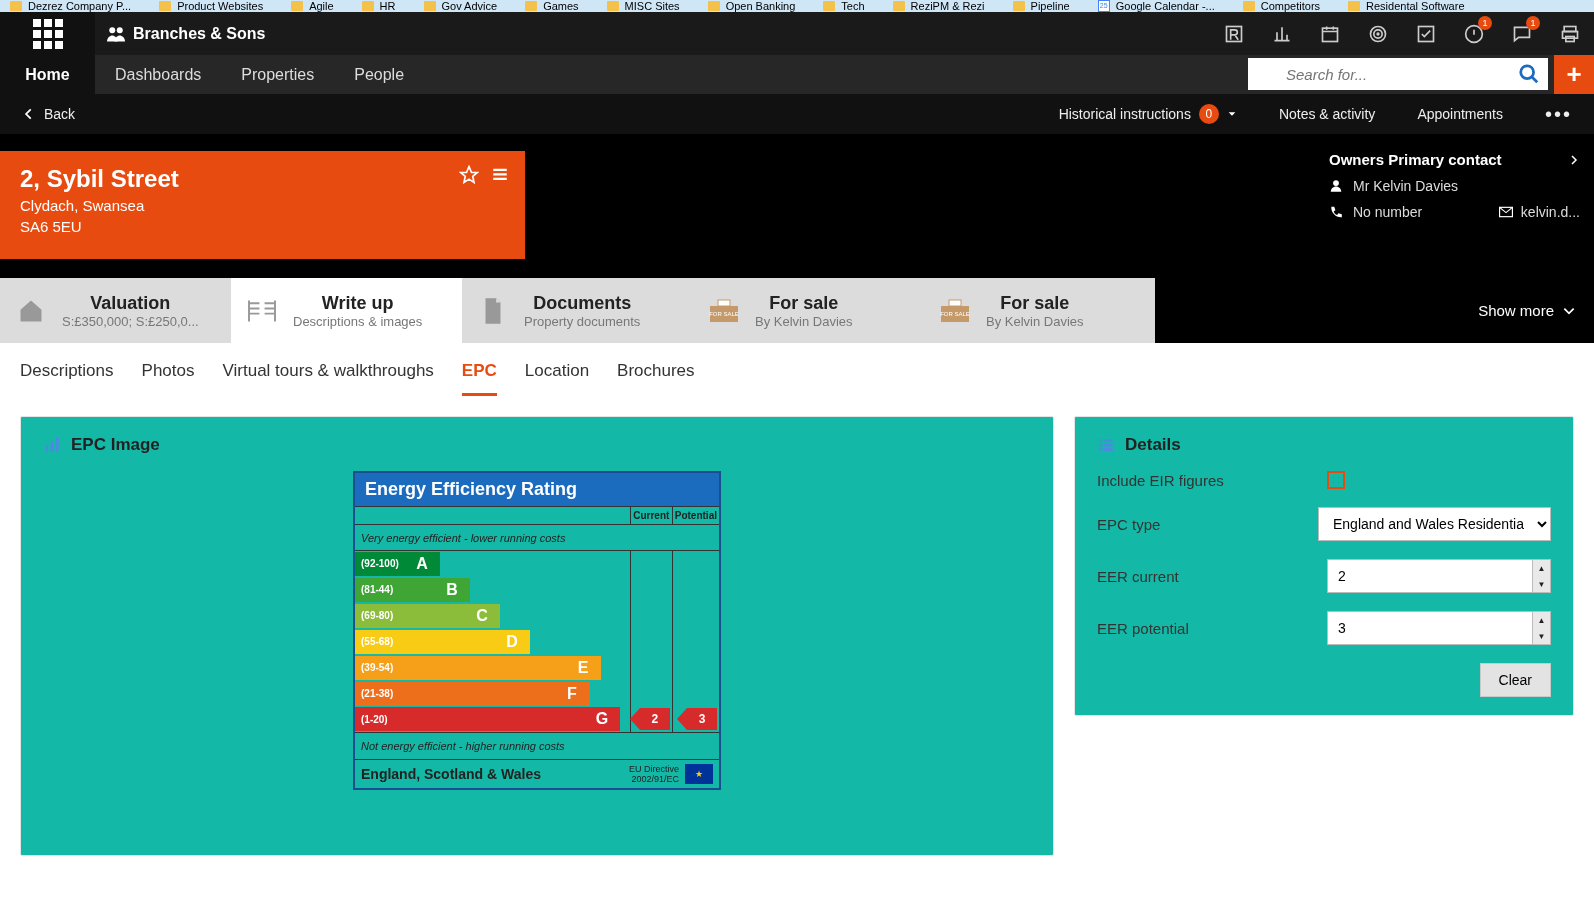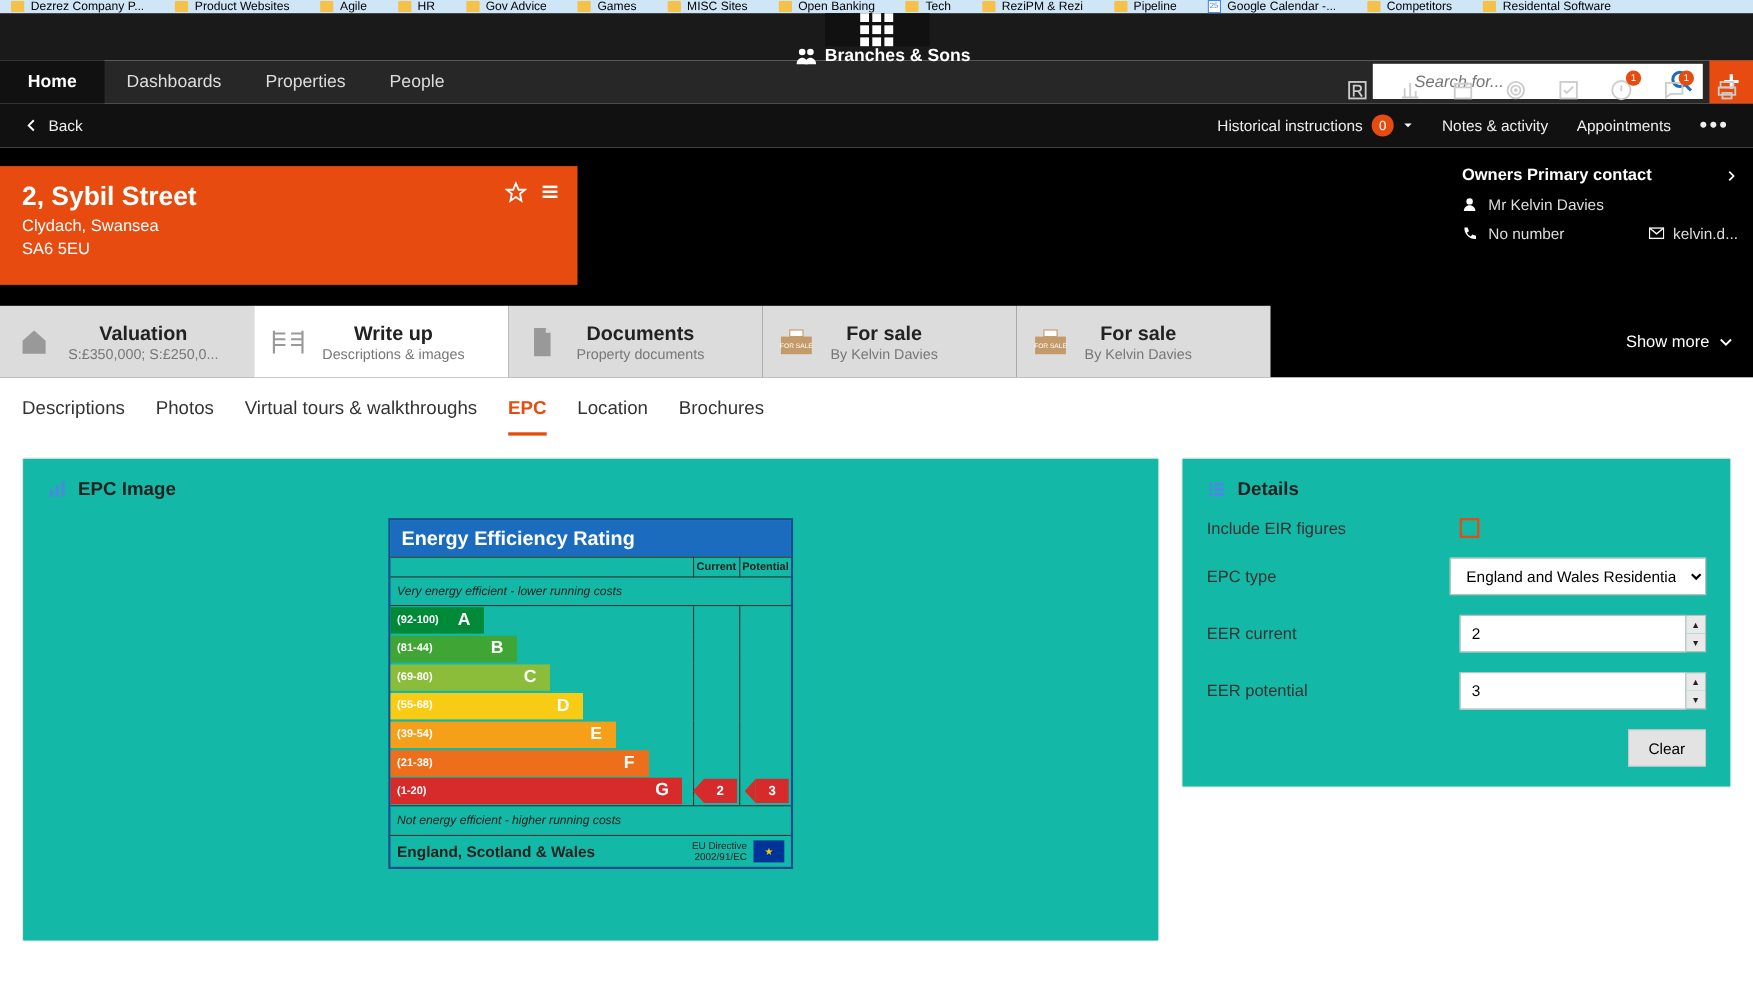--- a/index.html
+++ b/index.html
@@ -3,41 +3,41 @@
 <meta charset="utf-8">
 <style>
 html,body{margin:0;padding:0;font-family:"Segoe UI",Arial,sans-serif;font-size:14px;color:#222;background:#fff;width:1594px;}
 *{box-sizing:border-box;}
 
 .bookmarks{background:#cfe6f6;height:12px;display:flex;align-items:center;padding:0 10px;overflow:hidden;font-size:11px;color:#000;}
 .bookmarks .bm{display:flex;align-items:center;margin-right:28px;white-space:nowrap;}
 .bookmarks .bm .folder{width:12px;height:10px;background:#f4c24b;margin-right:6px;display:inline-block;border-radius:1px;}
 .bookmarks .bm .gcal{width:12px;height:12px;background:#fff;border:1px solid #4285f4;display:inline-block;margin-right:6px;font-size:7px;color:#4285f4;line-height:10px;text-align:center;}
 
-.appbar{background:#1a1a1a;height:43px;display:flex;align-items:center;color:#ccc;flex-direction:column;}
+.appbar{background:#1a1a1a;height:43px;display:flex;align-items:center;color:#ccc;}
 .appgrid{width:95px;height:43px;background:#111;display:flex;align-items:center;justify-content:center;}
 .grid9{display:grid;grid-template-columns:repeat(3,8px);grid-template-rows:repeat(3,8px);gap:3px;}
 .grid9 span{background:#fff;}
 .branch{display:flex;align-items:center;margin-left:12px;font-weight:600;color:#fff;font-size:16px;}
 .branch svg{margin-right:8px;}
 .appbar .right-icons{margin-left:auto;display:flex;align-items:center;height:43px;}
 .appbar .ico{width:48px;height:43px;display:flex;align-items:center;justify-content:center;color:#ccc;position:relative;cursor:pointer;}
 .appbar .ico .badge{position:absolute;top:4px;right:6px;width:14px;height:14px;border-radius:50%;background:#e84b0f;color:#fff;font-size:9px;line-height:14px;text-align:center;}
 
 .navrow{background:#272727;height:39px;display:flex;align-items:stretch;}
 .navrow .tab{padding:0 20px;display:flex;align-items:center;color:#ddd;font-size:16px;cursor:pointer;}
 .navrow .tab.home{background:#111;font-weight:600;color:#fff;width:95px;justify-content:center;padding:0;}
 .navrow .spacer{flex:1;}
 .searchbox{width:300px;height:32px;margin:3px 6px;background:#fff;display:flex;align-items:center;padding:0 8px;}
 .searchbox input{border:none;outline:none;flex:1;font-size:15px;font-style:italic;color:#888;margin-left:28px;}
 .addbtn{width:40px;background:#e84b0f;display:flex;align-items:center;justify-content:center;color:#fff;font-size:26px;font-weight:700;cursor:pointer;}
 
 .subnav{background:#111;height:40px;display:flex;align-items:center;color:#eee;padding:0 22px;}
 .subnav .back{display:flex;align-items:center;cursor:pointer;}
-.subnav .right{margin-left:auto;display:flex;align-items:center;gap:26px;}
+.subnav .right{margin-left:auto;display:flex;align-items:center;gap:42px;}
 .subnav .hist{display:flex;align-items:center;gap:8px;}
 .subnav .hist .count{background:#e84b0f;color:#fff;width:20px;height:20px;border-radius:10px;font-size:12px;display:flex;align-items:center;justify-content:center;}
 .subnav .kebab{font-size:20px;letter-spacing:2px;cursor:pointer;}
 
 .hero{background:#000;height:209px;position:relative;}
 .propcard{position:absolute;left:0;top:17px;width:525px;height:108px;background:#e84b0f;color:#fff;padding:14px 20px;}
 .propcard h1{margin:0;font-size:24px;font-weight:700;}
 .propcard .line2{font-size:15px;margin-top:4px;}
 .propcard .line3{font-size:15px;margin-top:4px;}
 .propcard .cardicons{position:absolute;right:16px;top:14px;display:flex;gap:12px;color:#fff;}
@@ -459,21 +459,21 @@
                 <div class="band" style="background:#f8cc15;width:175px">
                   <span class="rng">(55-68)</span>
                   <span class="ltr">D</span>
                 </div>
               </td>
               <td class="arrowcell"></td>
               <td class="arrowcell" style="border-right:none"></td>
             </tr>
             <tr>
               <td style="border-left:none">
-                <div class="band" style="background:#f6a01a;width:205px">
+                <div class="band" style="background:#f6a01a;width:246px">
                   <span class="rng">(39-54)</span>
                   <span class="ltr">E</span>
                 </div>
               </td>
               <td class="arrowcell"></td>
               <td class="arrowcell" style="border-right:none"></td>
             </tr>
             <tr>
               <td style="border-left:none">
                 <div class="band" style="background:#ee6f1b;width:235px">

